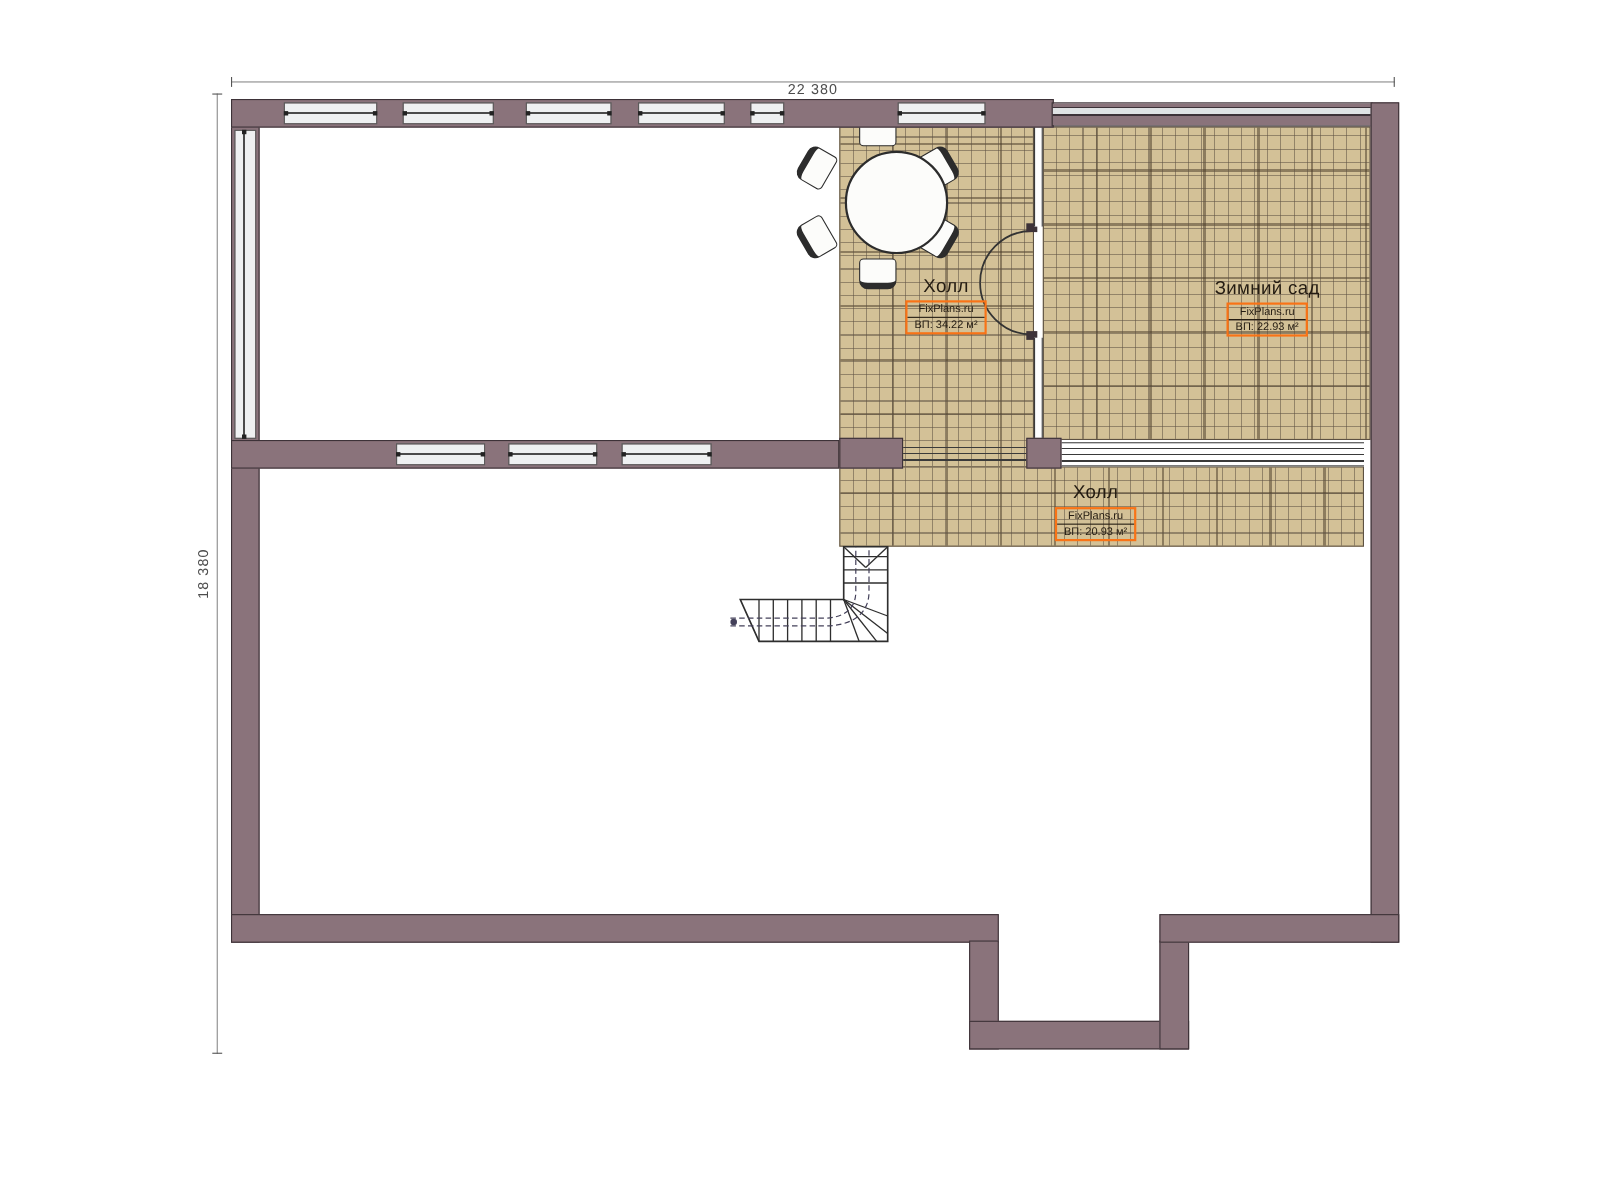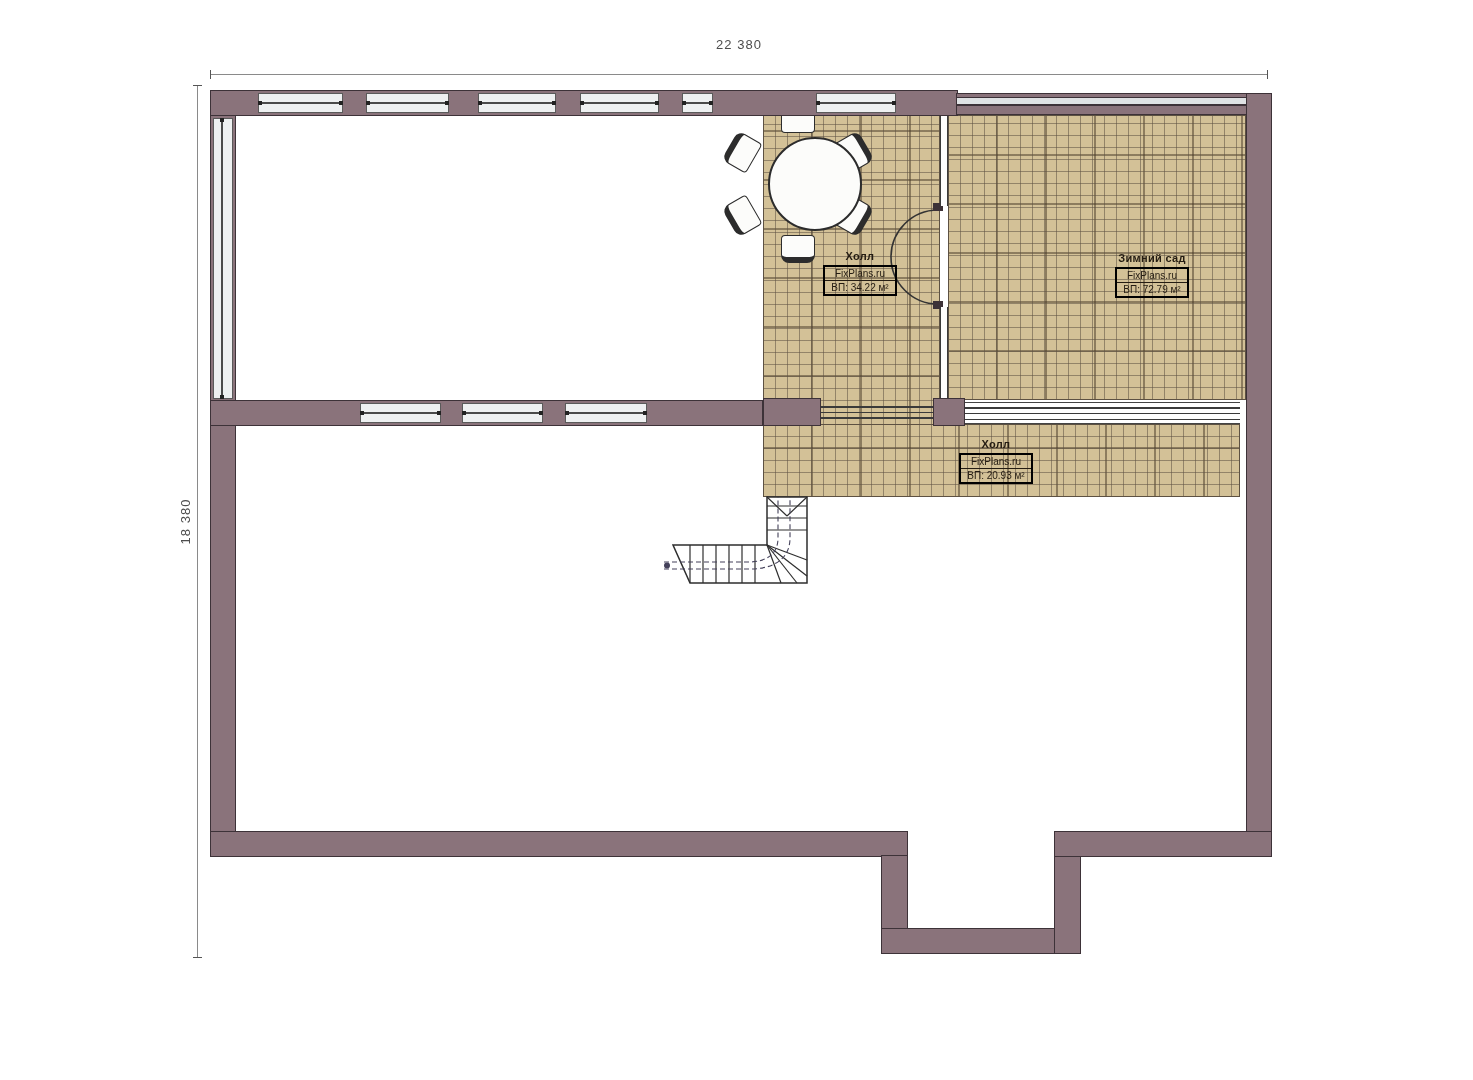--- a/index.html
+++ b/index.html
@@ -44,31 +44,31 @@
   .chair{position:absolute;width:34px;height:28px;background:#fcfcfa;border:1.5px solid #2c2c2c;
     border-top:6px solid #2c2c2c;border-radius:8px 8px 4px 4px}
 
   .dim-line-h{position:absolute;height:1px;background:var(--dim-line)}
   .dim-line-v{position:absolute;width:1px;background:var(--dim-line)}
   .dim-tick-v{position:absolute;width:1px;height:9px;background:#555}
   .dim-tick-h{position:absolute;width:9px;height:1px;background:#555}
   .dim-label{position:absolute;color:var(--dim-text);font-size:13px;letter-spacing:1px;text-align:center}
 
   .room-label{position:absolute;text-align:center;color:var(--label-text)}
-  .room-title{font-size:11px;font-weight:bold;margin-bottom:3px;letter-spacing:.3px}
-  .room-box{border:2px solid #000000;display:inline-block;min-width:74px}
+  .room-title{font-size:17px;font-weight:normal;margin-bottom:3px;letter-spacing:.3px}
+  .room-box{border:2px solid #f97316;display:inline-block;min-width:74px}
   .room-box div{font-size:10px;padding:1px 5px;white-space:nowrap}
   .room-box div:first-child{border-bottom:1.5px solid #241c12}
 </style>
 </head>
 <body>
 
 <div id="canvas">
 
-  <div class="dim-label" style="left:210px;top:37px;width:1058px">22 380</div>
+  <div class="dim-label" style="left:210px;top:73px;width:1058px">22 380</div>
   <div class="dim-line-h" style="left:210px;top:74px;width:1058px"></div>
   <div class="dim-tick-v" style="left:210px;top:70px"></div>
   <div class="dim-tick-v" style="left:1267px;top:70px"></div>
 
   <div class="dim-label" style="left:130px;top:514px;width:110px;transform:rotate(-90deg)">18 380</div>
   <div class="dim-line-v" style="left:197px;top:85px;height:873px"></div>
   <div class="dim-tick-h" style="left:193px;top:85px"></div>
   <div class="dim-tick-h" style="left:193px;top:957px"></div>
 
   <div class="tiles" style="left:763px;top:115px;width:177px;height:310px"></div>
@@ -151,21 +151,21 @@
     <div class="room-box">
       <div>FixPlans.ru</div>
       <div>ВП: 34.22 м²</div>
     </div>
   </div>
 
   <div class="room-label" style="left:1104px;top:252px;width:96px">
     <div class="room-title">Зимний сад</div>
     <div class="room-box">
       <div>FixPlans.ru</div>
-      <div>ВП: 72.79 м²</div>
+      <div>ВП: 22.93 м²</div>
     </div>
   </div>
 
   <div class="room-label" style="left:950px;top:438px;width:92px">
     <div class="room-title">Холл</div>
     <div class="room-box">
       <div>FixPlans.ru</div>
       <div>ВП: 20.93 м²</div>
     </div>
   </div>

